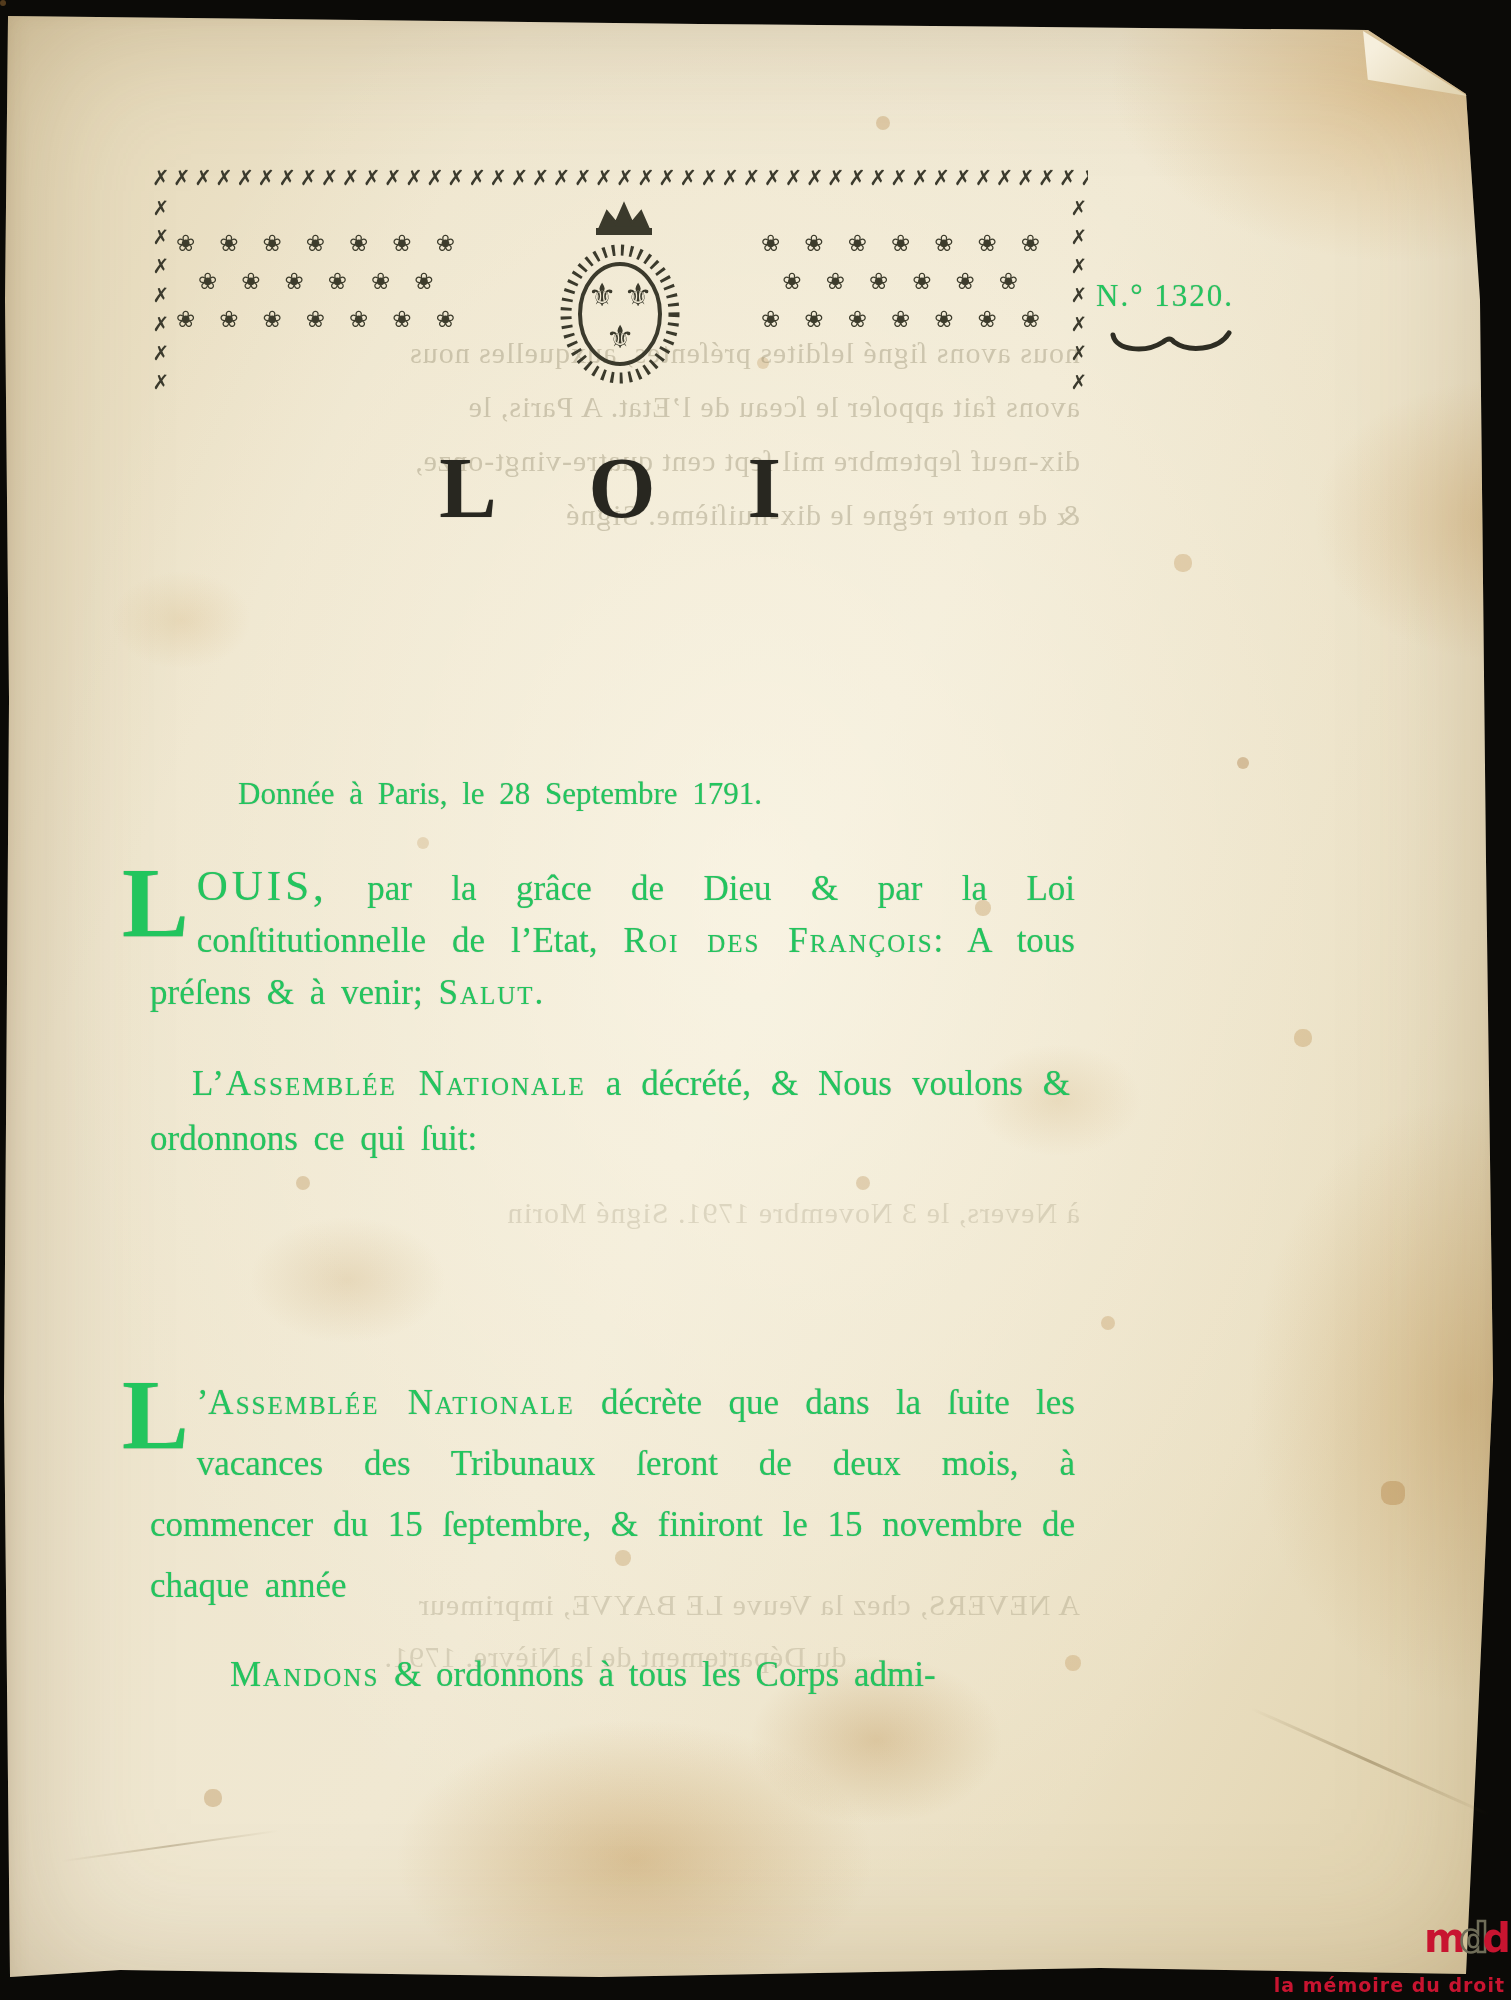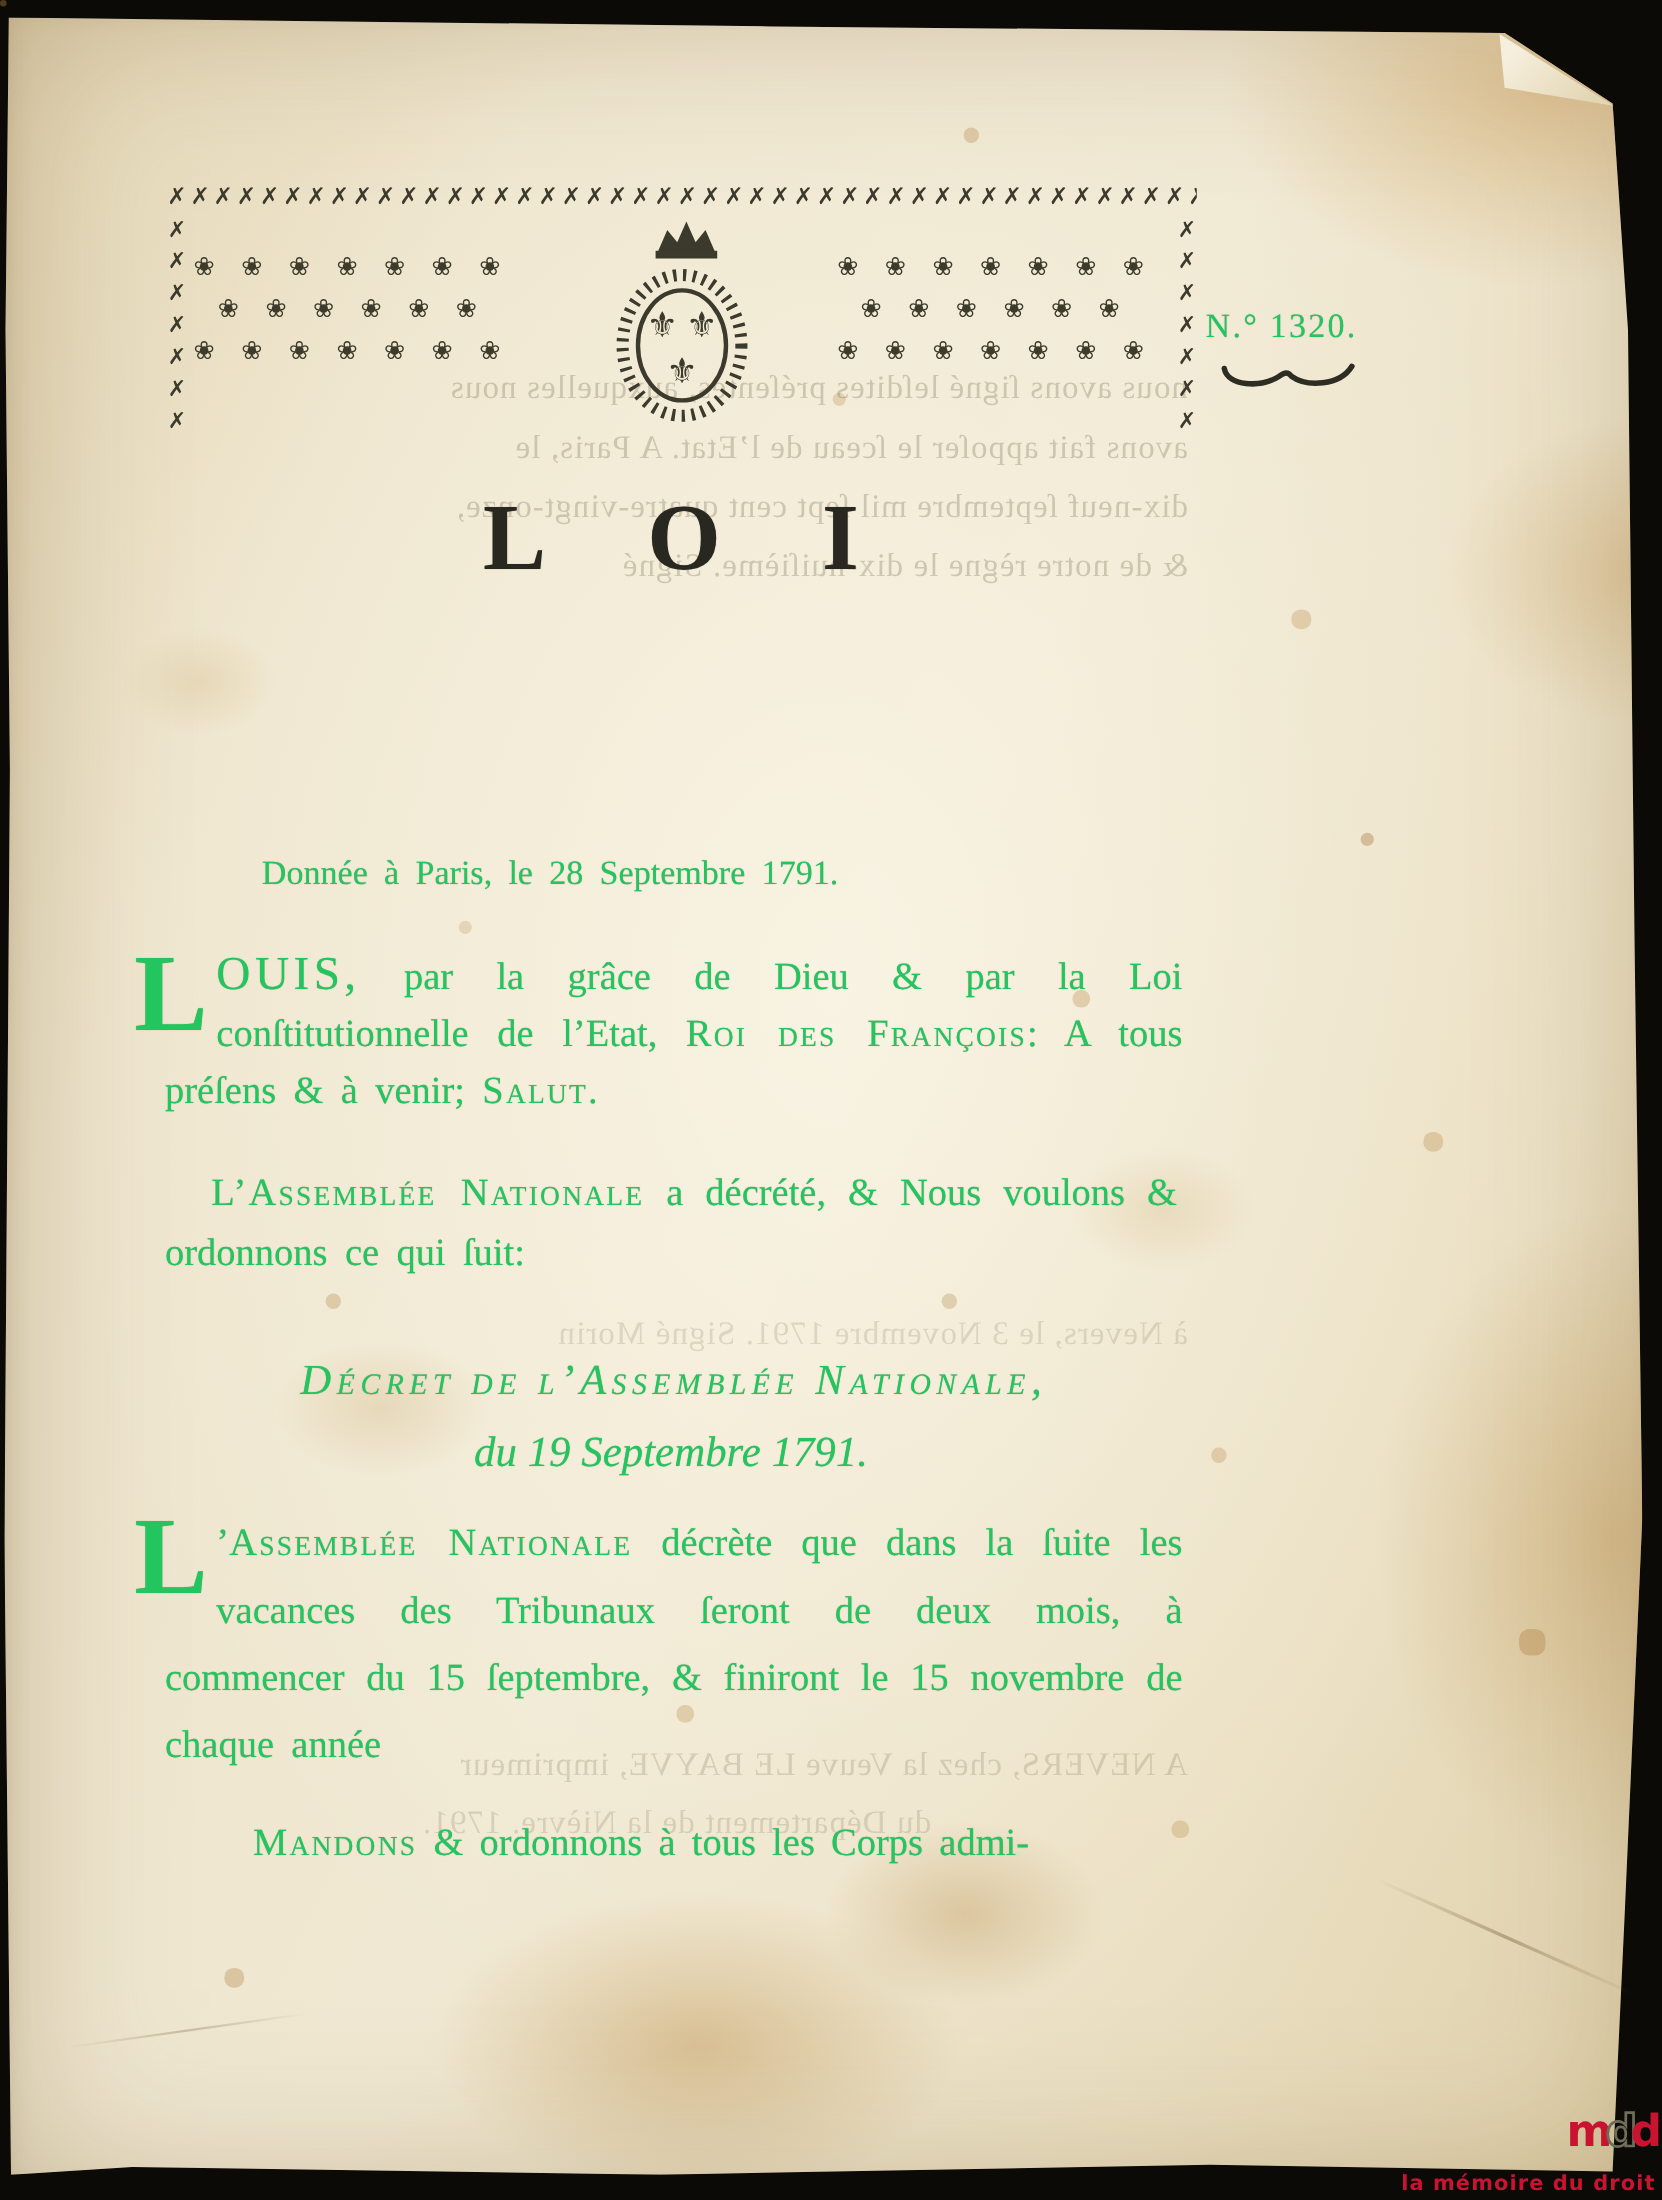--- a/index.html
+++ b/index.html
@@ -155,24 +155,20 @@
   <div class="dateline ink">Donnée à Paris, le 28 Septembre 1791.</div>
 
   <div class="preamble ink">
     <span class="dropcap">L</span><span class="caps1">OUIS,</span><span> par la grâce de Dieu &amp; par la Loi conſtitutionnelle de l’Etat, </span><span class="sc">Roi des François</span><span>: A tous préſens &amp; à venir; </span><span class="sc">Salut</span><span>.</span>
   </div>
 
   <div class="assembly ink">
     <span class="sc">L’Assemblée Nationale</span><span> a décrété, &amp; Nous voulons &amp; ordonnons ce qui ſuit:</span>
   </div>
 
-  <div class="decree-h ink">
-    <span class="sc">Décret de l’Assemblée Nationale</span><span>,</span><br>
-    <span>du 19 Septembre 1791.</span>
-  </div>
 
   <div class="decree-body ink">
     <span class="dropcap">L</span><span>’</span><span class="sc">Assemblée Nationale</span><span> décrète que dans la ſuite les vacances des Tribunaux ſeront de deux mois, à commencer du 15 ſeptembre, &amp; finiront le 15 novembre de chaque année</span>
   </div>
 
   <div class="mandons ink">
     <span class="sc">Mandons</span><span> &amp; ordonnons à tous les Corps admi-</span>
   </div>
 
   <div class="wm">

